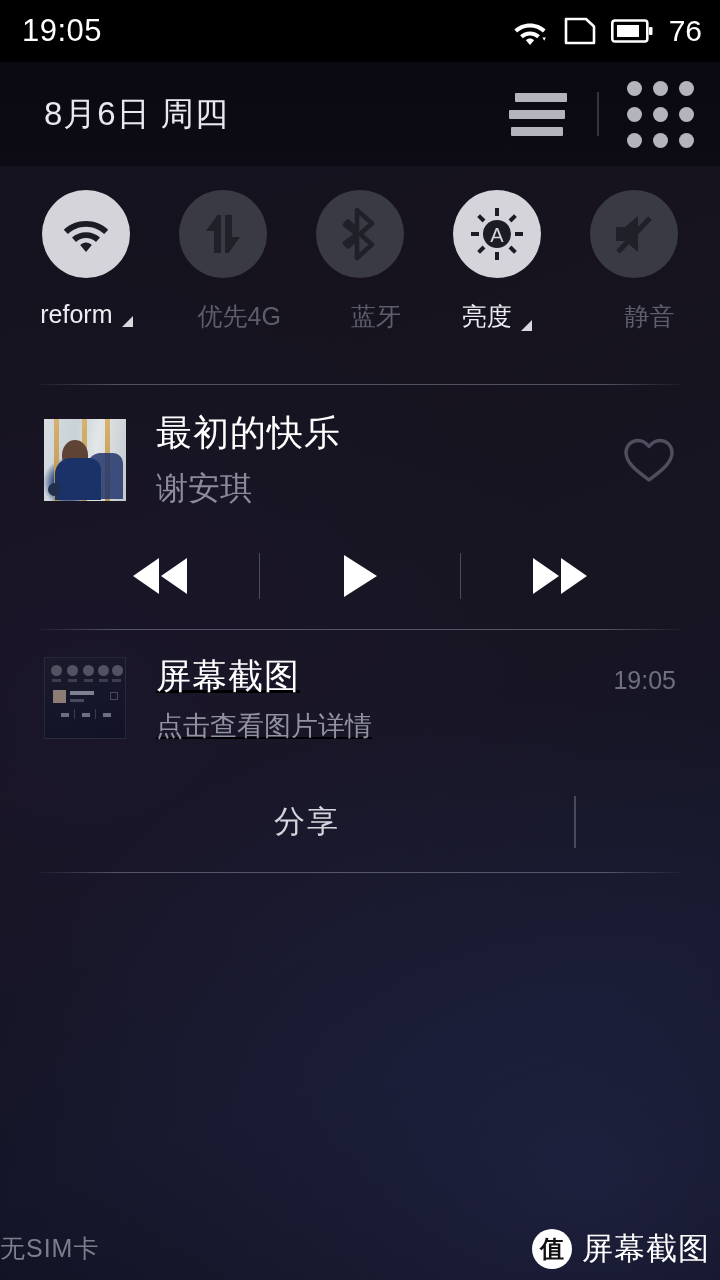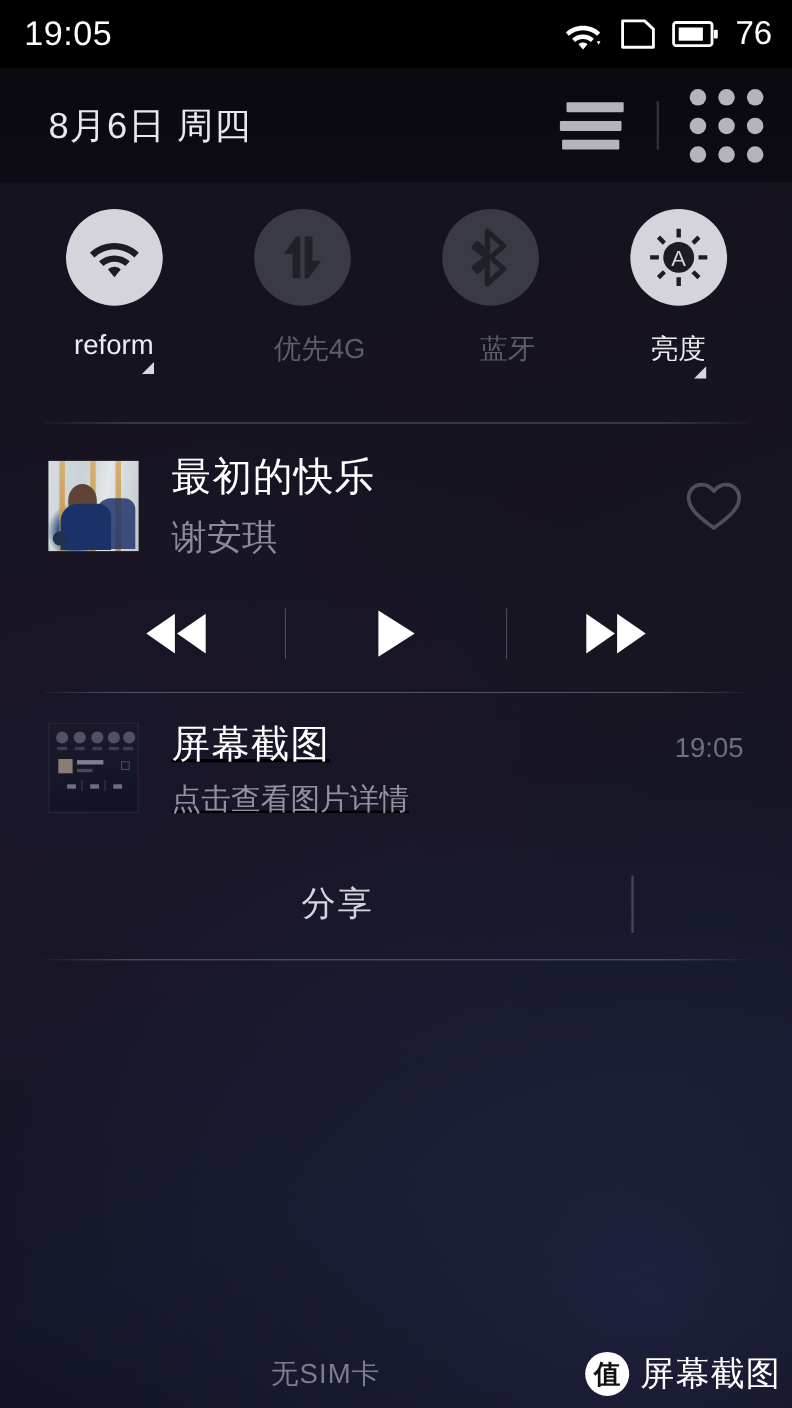--- a/index.html
+++ b/index.html
@@ -51,21 +51,21 @@
     position:absolute; top:190px; left:0; width:720px; height:180px;
     display:flex; justify-content:space-around; align-items:flex-start;
     padding:0 18px;
   }
   .toggle { width:120px; display:flex; flex-direction:column; align-items:center; cursor:pointer; }
   .tg-circle { width:88px; height:88px; border-radius:50%;
                display:flex; align-items:center; justify-content:center; }
   .tg-circle.on  { background:#d4d4da; }
   .tg-circle.off { background:#3a3a45; }
   .tg-label { margin-top:22px; font-size:25px; display:flex; align-items:flex-end; }
-  .tg-label.on  { color:#ecedf2;flex-direction:column; }
+  .tg-label.on  { color:#ecedf2; }
   .tg-label.off { color:#5d5d6b;margin-left:32px; }
   .caret { width:0;height:0;border-left:11px solid transparent;
            border-bottom:11px solid #d8d8de; margin-left:9px; margin-bottom:2px; }
 
   
   .hr { position:absolute; left:40px; width:640px; height:1px;
         background:linear-gradient(90deg,rgba(150,150,170,.05),rgba(168,168,190,.42) 12%,rgba(168,168,190,.42) 88%,rgba(150,150,170,.05)); }
 
   
   #music { position:absolute; top:405px; left:0; width:720px; height:110px;
@@ -125,21 +125,21 @@
   #s-time { color:#6e707e; font-size:25px; flex:none; align-self:flex-start; margin-top:16px; }
 
   
   #actions { position:absolute; top:780px; left:0; width:616px; height:84px;
              display:flex; align-items:center; padding:0 40px; }
   .act { flex:1; text-align:center; color:#d5d5de; font-size:31px;
          letter-spacing:2px; cursor:pointer; }
   .act-div { width:1px; height:52px; background:rgba(165,165,185,.35); }
 
   
-  #nosim { position:absolute; top:1232px; left:0; width:592px; text-align:center;
+  #nosim { position:absolute; top:1232px; left:0; width:592px; text-align:left;
            color:#7c7e8c; font-size:25px; letter-spacing:1px; }
   #wm { position:absolute; right:10px; top:1228px; display:flex; align-items:center; gap:10px; }
   #wm-badge { width:40px; height:40px; border-radius:50%; background:#fff;
               color:#111; font-size:24px; display:flex; align-items:center;
               justify-content:center; font-weight:bold; }
   #wm-text { color:#fff; font-size:31px; letter-spacing:1px; }
 </style>
 </head>
 <body>
 
@@ -244,20 +244,31 @@
           <circle cx="29" cy="29" r="14" fill="#1c1c24"></circle>
           <text x="29" y="36.5" text-anchor="middle" font-size="20" font-family="Liberation Sans, sans-serif" fill="#d4d4da">A</text>
         </svg>
       </div>
       <div class="tg-label on">
         <span>亮度</span>
         <span class="caret"></span>
       </div>
     </div>
 
+    <div class="toggle">
+      <div class="tg-circle off">
+        <svg width="52" height="48" viewBox="0 0 52 48">
+          <path d="M8 17h9L30 6v36L17 31H8z" fill="#202028"></path>
+          <line x1="10" y1="42" x2="42" y2="8" stroke="#202028" stroke-width="5"></line>
+        </svg>
+      </div>
+      <div class="tg-label off">
+        <span>静音</span>
+      </div>
+    </div>
 
   </div>
 
   <div class="hr" style="top:384px"></div>
 
   <div id="music">
     <div class="art" id="art-music">
       <div class="pole" style="left:12%"></div>
       <div class="pole" style="left:46%"></div>
       <div class="pole" style="left:74%"></div>

